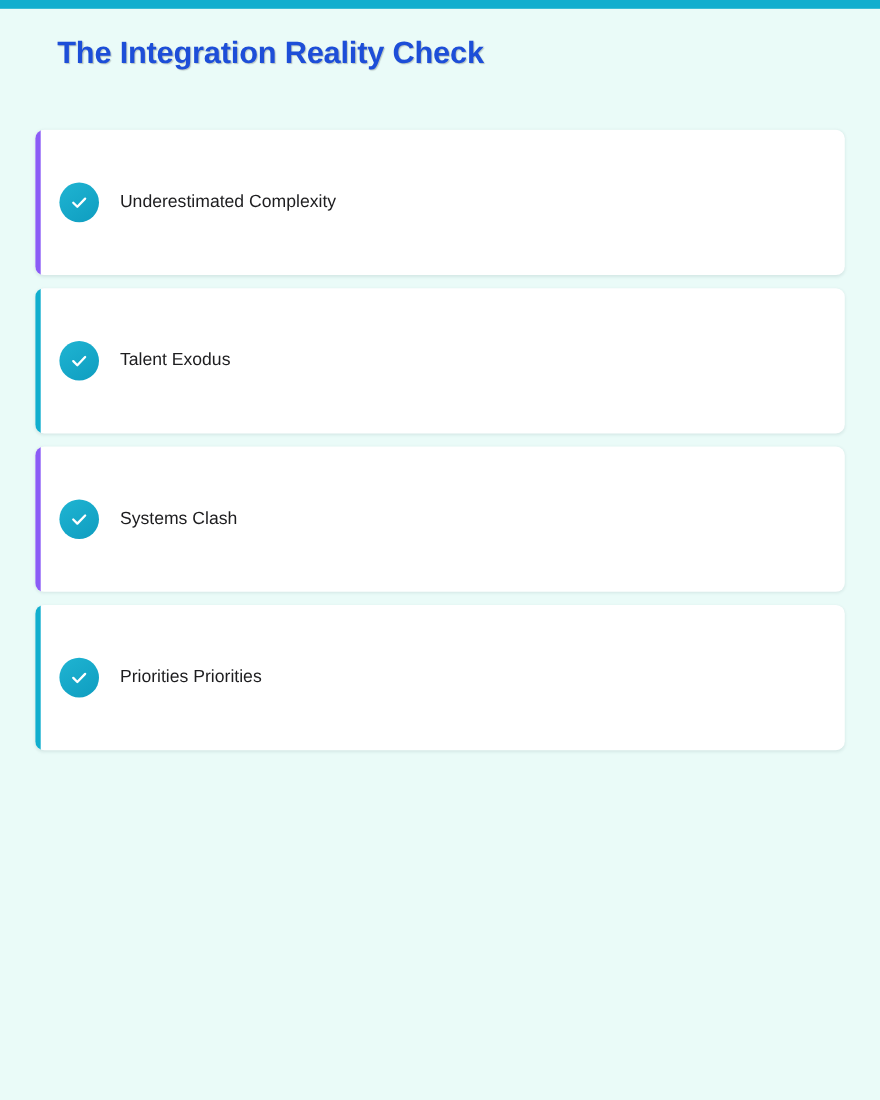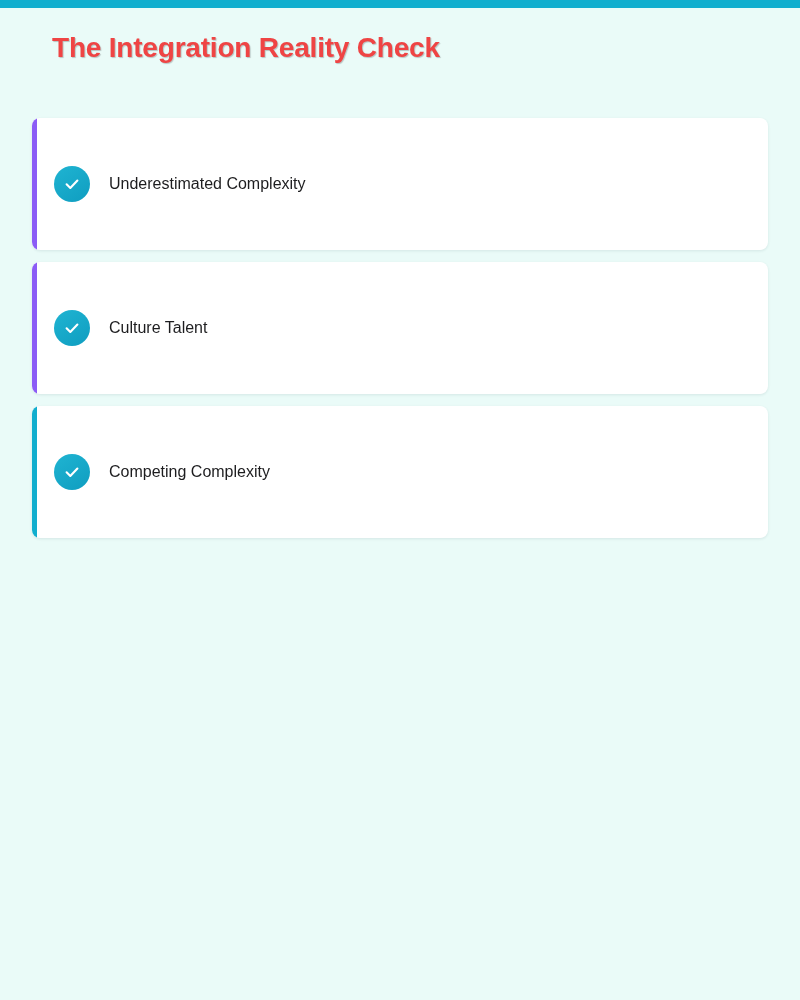--- a/index.html
+++ b/index.html
@@ -23,21 +23,21 @@
     height: 8px;
     background: #11aece;
   }
 
   .page-title {
     position: absolute;
     top: 32px;
     left: 52px;
     font-size: 28px;
     font-weight: bold;
-    color: #ef4444;
+    color: #1d4ed8;
     letter-spacing: -0.2px;
     text-shadow: 1px 1px 1px rgba(0,0,0,0.22);
     white-space: nowrap;
   }
 
   .card-list {
     position: absolute;
     top: 118px;
     left: 32px;
     width: 736px;
@@ -103,36 +103,45 @@
   <div class="card">
     <div class="card-accent purple"></div>
     <div class="check-circle">
       <svg width="20" height="20" viewBox="0 0 20 20" aria-hidden="true">
         <path d="M4.6 10.3 L8.3 14 L15.4 6.6" fill="none" stroke="#ffffff" stroke-width="2.1" stroke-linecap="round" stroke-linejoin="round"></path>
       </svg>
     </div>
     <div class="card-label">Underestimated Complexity</div>
   </div>
 
+  <div class="card">
+    <div class="card-accent cyan"></div>
+    <div class="check-circle">
+      <svg width="20" height="20" viewBox="0 0 20 20" aria-hidden="true">
+        <path d="M4.6 10.3 L8.3 14 L15.4 6.6" fill="none" stroke="#ffffff" stroke-width="2.1" stroke-linecap="round" stroke-linejoin="round"></path>
+      </svg>
+    </div>
+    <div class="card-label">Talent Exodus</div>
+  </div>
 
   <div class="card">
     <div class="card-accent purple"></div>
     <div class="check-circle">
       <svg width="20" height="20" viewBox="0 0 20 20" aria-hidden="true">
         <path d="M4.6 10.3 L8.3 14 L15.4 6.6" fill="none" stroke="#ffffff" stroke-width="2.1" stroke-linecap="round" stroke-linejoin="round"></path>
       </svg>
     </div>
-    <div class="card-label">Culture Talent</div>
+    <div class="card-label">Systems Clash</div>
   </div>
 
   <div class="card">
     <div class="card-accent cyan"></div>
     <div class="check-circle">
       <svg width="20" height="20" viewBox="0 0 20 20" aria-hidden="true">
         <path d="M4.6 10.3 L8.3 14 L15.4 6.6" fill="none" stroke="#ffffff" stroke-width="2.1" stroke-linecap="round" stroke-linejoin="round"></path>
       </svg>
     </div>
-    <div class="card-label">Competing Complexity</div>
+    <div class="card-label">Priorities Priorities</div>
   </div>
 
 
 
 </div>
 
 </body></html>

